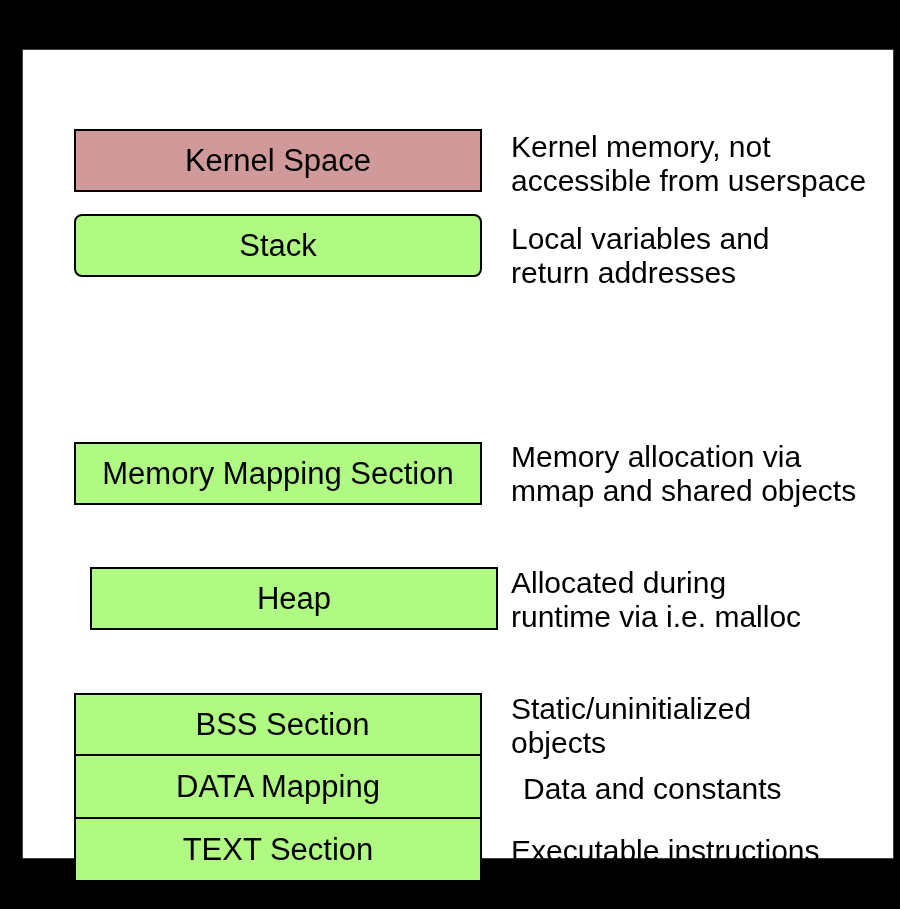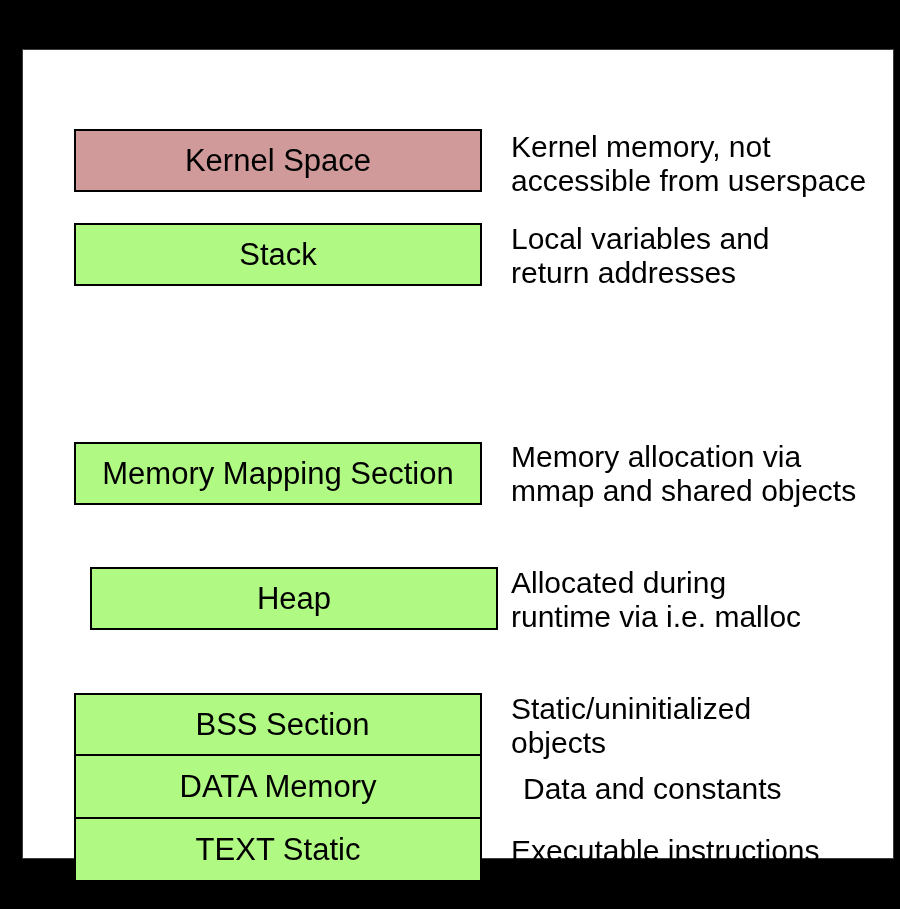--- a/index.html
+++ b/index.html
@@ -45,21 +45,21 @@
     position: absolute;
     left: 488px;
     width: 400px;
     font-size: 30px;
     line-height: 34px;
     color: #000;
     white-space: nowrap;
   }
   .desc.indent { left: 500px; }
   .box-kernel { top: 79px; }
-  .box-stack  { top: 173px; }
+  .box-stack  { top: 164px; border-radius: 8px; }
   .box-mms    { top: 392px; text-align: center; }
   .box-heap   { top: 517px; margin-left: 16px; }
   .box-bss    { top: 643px; padding-left: 9px; }
   .box-data   { top: 706px; }
   .box-text   { top: 769px; }
   .desc-kernel { top: 80px; }
   .desc-stack  { top: 172px; }
   .desc-mms    { top: 390px; }
   .desc-heap   { top: 516px; }
   .desc-bss    { top: 642px; }
@@ -106,27 +106,27 @@
 
     <div class="membox green box-bss">
       <span>BSS Section</span>
     </div>
     <div class="desc desc-bss">
       <div>Static/uninitialized</div>
       <div>objects</div>
     </div>
 
     <div class="membox green no-top box-data">
-      <span>DATA Memory</span>
+      <span>DATA Mapping</span>
     </div>
     <div class="desc indent desc-data">
       <div>Data and constants</div>
     </div>
 
     <div class="membox green no-top box-text">
-      <span>TEXT Static</span>
+      <span>TEXT Section</span>
     </div>
     <div class="desc desc-text">
       <div>Executable instructions</div>
     </div>
 
   </div>
 </div>
 
 </body></html>

